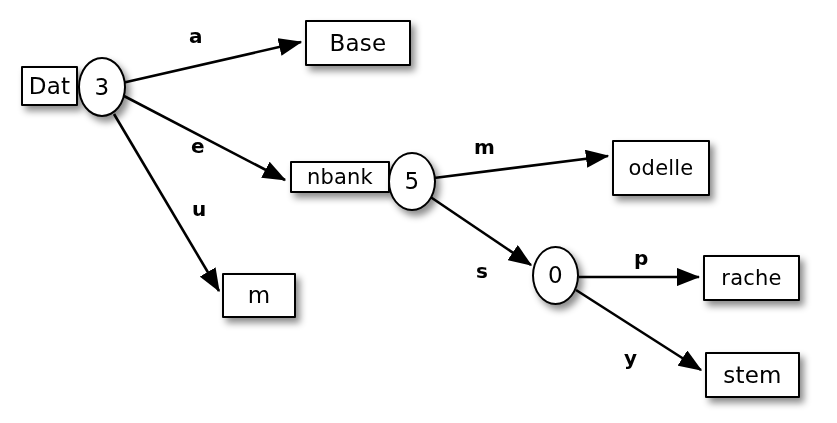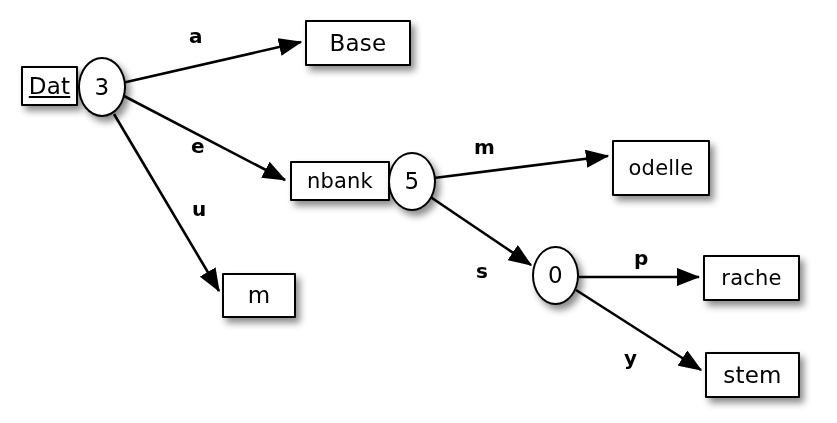--- a/index.html
+++ b/index.html
@@ -79,30 +79,30 @@
         <line x1="124" y1="96" x2="285" y2="180" stroke="#000000" stroke-width="2.6" marker-end="url(#arrowhead)"></line>
         <line x1="114" y1="114" x2="219" y2="291" stroke="#000000" stroke-width="2.6" marker-end="url(#arrowhead)"></line>
         <line x1="434" y1="178" x2="608" y2="156" stroke="#000000" stroke-width="2.6" marker-end="url(#arrowhead)"></line>
         <line x1="429" y1="196" x2="531" y2="265" stroke="#000000" stroke-width="2.6" marker-end="url(#arrowhead)"></line>
         <line x1="579" y1="277" x2="699" y2="277" stroke="#000000" stroke-width="2.6" marker-end="url(#arrowhead)"></line>
         <line x1="576" y1="290" x2="701" y2="370" stroke="#000000" stroke-width="2.6" marker-end="url(#arrowhead)"></line>
       </g>
   </svg>
 
   <div class="layer-boxes" id="node-layer">
-      <div class="node-box" style="left: 21px; top: 66px; width: 57px; height: 40px; z-index: 2; text-decoration: underline;">
+      <div class="node-box" style="left: 21px; top: 66px; width: 57px; height: 40px; z-index: 2;">
         <span class="node-label">Dat</span>
       </div>
       <div class="node-ellipse" style="left: 78px; top: 57px; width: 48px; height: 60px; z-index: 3;">
         <span class="node-label">3</span>
       </div>
       <div class="node-box" style="left: 305px; top: 20px; width: 106px; height: 46px; z-index: 2;">
         <span class="node-label">Base</span>
       </div>
-      <div class="node-box" style="left: 290px; top: 161px; width: 100px; height: 40px; z-index: 2;">
+      <div class="node-box" style="left: 290px; top: 161px; width: 100px; height: 32px; z-index: 2;">
         <span class="node-label small">nbank</span>
       </div>
       <div class="node-ellipse" style="left: 388px; top: 152px; width: 48px; height: 59px; z-index: 3;">
         <span class="node-label">5</span>
       </div>
       <div class="node-box" style="left: 612px; top: 140px; width: 98px; height: 56px; z-index: 2;">
         <span class="node-label small">odelle</span>
       </div>
       <div class="node-box" style="left: 222px; top: 273px; width: 74px; height: 45px; z-index: 2;">
         <span class="node-label">m</span>

